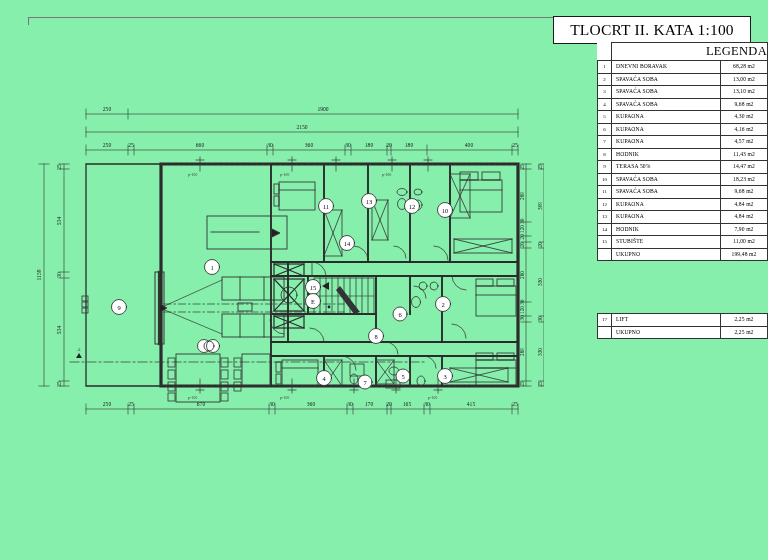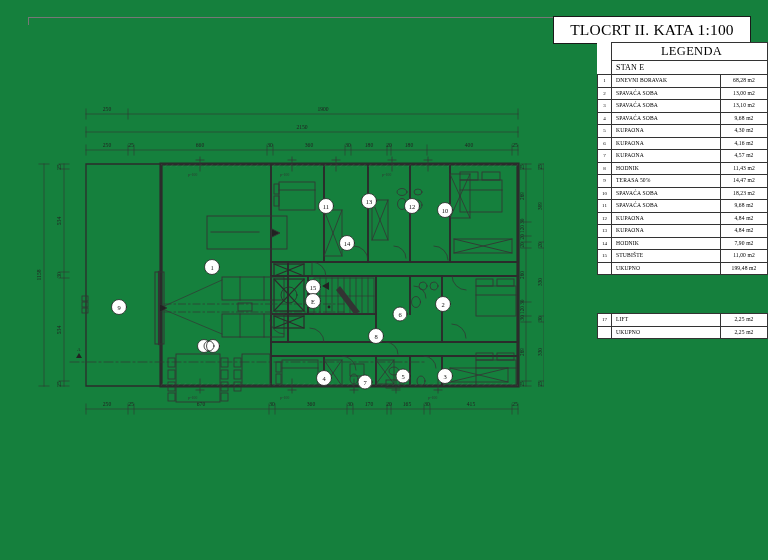--- a/index.html
+++ b/index.html
@@ -12,21 +12,21 @@
     height: 560px;
     position: relative;
     font-family: "Liberation Serif", serif;
     color: #000;
     overflow: hidden;
   }
   #page {
     position: absolute;
     left: 0; top: 0;
     width: 768px; height: 560px;
-    background: #15803d;
+    background: #86efac;
   }
   
   .title-box {
     position: absolute;
     left: 553px; top: 16px;
     width: 196px; height: 26px;
     border: 1.4px solid #1a1a1a;
     background: #fff;
     display: flex;
     align-items: center;
@@ -47,21 +47,21 @@
     border: 0.7px solid #333;
     padding: 0;
     height: 11.5px;
     line-height: 11.5px;
     font-weight: normal;
   }
   .legend .c-idx { width: 13px; text-align: center; font-size: 5px; }
   .legend .c-name { width: 104px; text-align: left; padding-left: 4px; letter-spacing: 0.15px; }
   .legend .c-area { width: 46px; text-align: center; letter-spacing: 0.1px; }
   .legend .hdr-main {
-    text-align: center;
+    text-align: right;
     font-size: 12.5px;
     height: 17px;
     line-height: 17px;
     letter-spacing: 0.3px;
   }
   .legend .hdr-sub {
     text-align: left;
     padding-left: 4px;
     font-size: 8px;
     height: 13px;
@@ -103,24 +103,20 @@
 
   <div class="title-box">
     <span>TLOCRT II. KATA 1:100</span>
   </div>
 
   <table class="legend" id="legend-stan">
     <tbody>
       <tr>
         <td class="c-idx spacer-cell"></td>
         <td class="c-name hdr-main" colspan="2">LEGENDA</td>
-      </tr>
-      <tr>
-        <td class="c-idx spacer-cell"></td>
-        <td class="c-name hdr-sub" colspan="2">STAN E</td>
       </tr>
       <tr>
         <td class="c-idx">1</td>
         <td class="c-name">DNEVNI BORAVAK</td>
         <td class="c-area">68,28 m2</td>
       </tr>
       <tr>
         <td class="c-idx">2</td>
         <td class="c-name">SPAVAĆA SOBA</td>
         <td class="c-area">13,00 m2</td>

